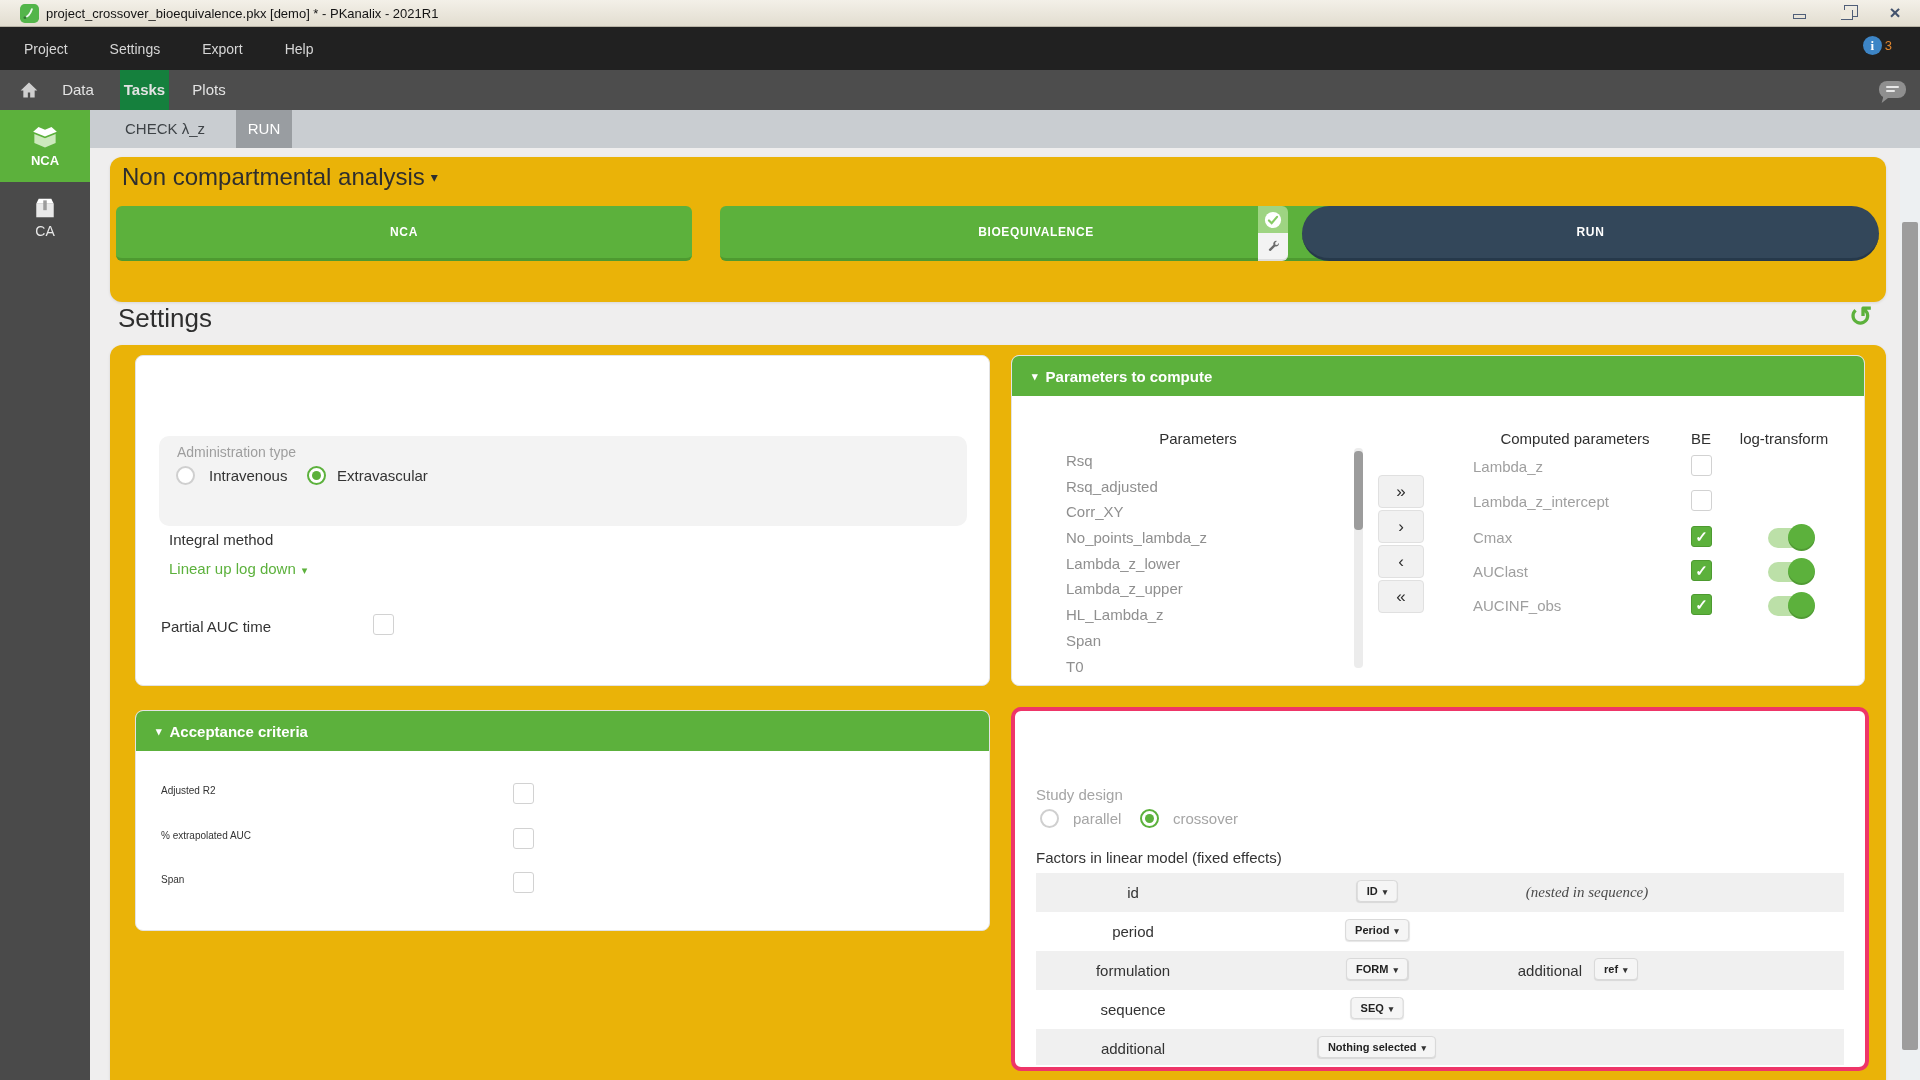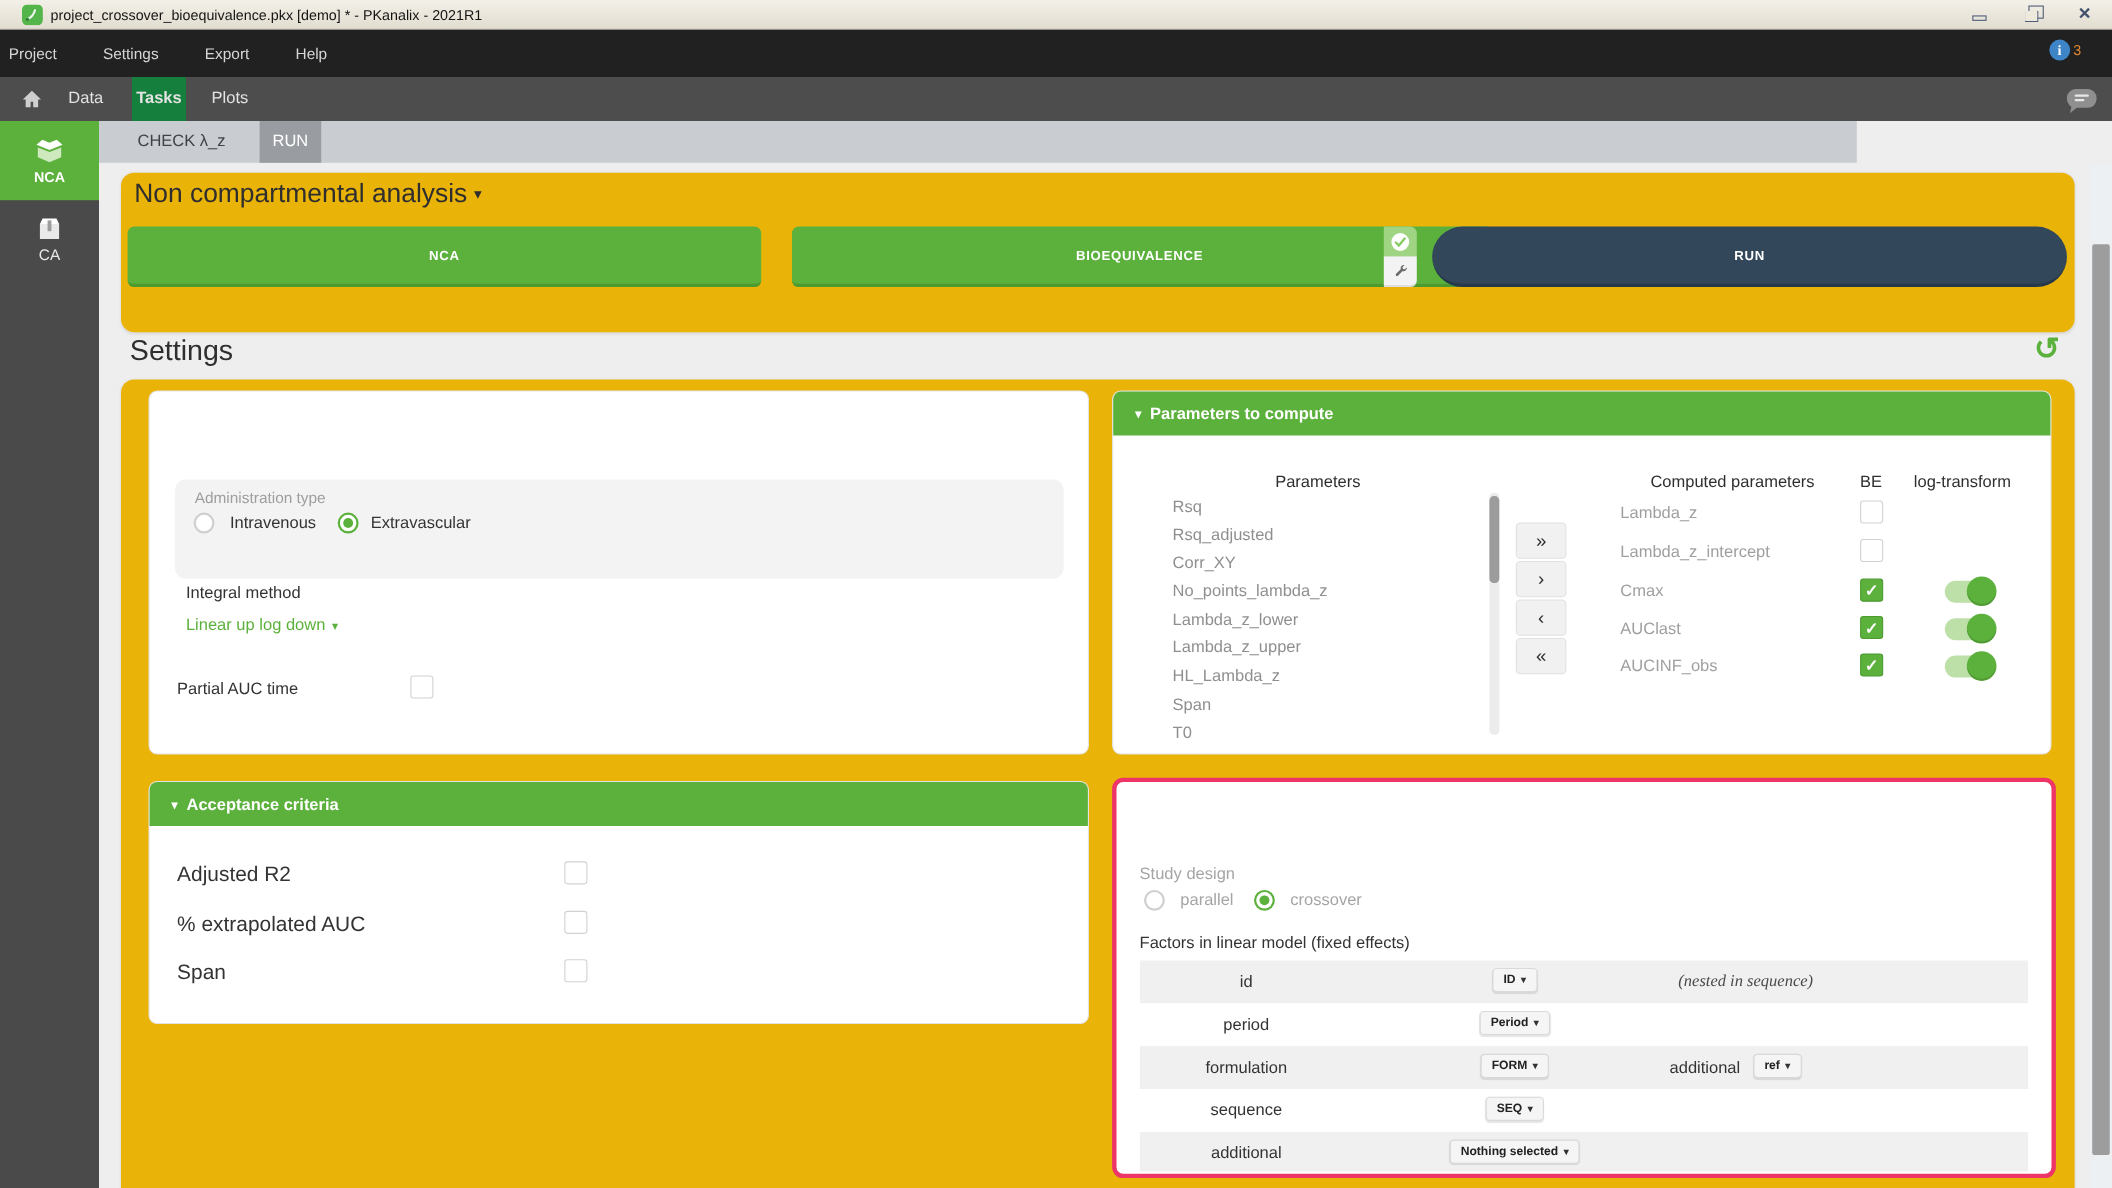--- a/index.html
+++ b/index.html
@@ -16,21 +16,21 @@
   .win-btn { width:34px; height:22px; display:flex; align-items:center; justify-content:center; cursor:default; }
   .glyph-min { width:13px; height:5px; border:1.5px solid #4f5e78; margin-top:6px; }
   .glyph-restore { position:relative; width:12px; height:10px; border:1.5px solid #4f5e78; background:#eee9dd; margin-top:4px; }
   .glyph-restore::before { content:""; position:absolute; left:2px; top:-6px; width:12px; height:10px;
     border:1.5px solid #4f5e78; }
   .glyph-restore::after { content:""; position:absolute; left:-1px; top:-1px; width:11px; height:9px; background:#eee9dd; }
   .glyph-close { font-size:19px; font-weight:bold; color:#43536e; line-height:20px; }
 
   
   #menubar { position:absolute; left:0; top:27px; width:1920px; height:43px; background:#212121;
-    display:flex; align-items:center; padding-left:8px; gap:42px; }
+    display:flex; align-items:center; padding-left:24px; gap:42px; }
   .menu-item { font-size:14px; color:#d6d6d6; cursor:default; }
   #info-badge { position:absolute; right:28px; top:9px; display:flex; align-items:center; }
   #info-badge .i-circle { width:19px; height:19px; border-radius:50%; background:#3d85c6; color:#fff;
     font-size:13px; font-weight:bold; font-family:"Liberation Serif", serif;
     display:flex; align-items:center; justify-content:center; }
   #info-badge .i-count { color:#e0862e; font-size:13px; margin-left:3px; }
 
   
   #tabbar { position:absolute; left:0; top:70px; width:1920px; height:40px; background:#4d4d4d; }
   #tabbar .tab { position:absolute; top:0; height:40px; line-height:40px; text-align:center;
@@ -50,21 +50,21 @@
   
   #sidebar { position:absolute; left:0; top:110px; width:90px; height:970px; background:#4a4a4a; }
   .side-item { width:90px; display:flex; flex-direction:column; align-items:center; justify-content:center;
     gap:3px; cursor:default; }
   #side-nca { height:72px; background:#5cb13c; }
   #side-ca { height:70px; }
   .side-item .lbl { font-size:13px; font-weight:bold; color:#fff; }
   #side-ca .lbl { color:#e8e8e8; font-weight:normal; font-size:14px; }
 
   
-  #subtabbar { position:absolute; left:90px; top:110px; width:1598px; height:38px; background:#c9cdd1; }
+  #subtabbar { position:absolute; left:90px; top:110px; width:1830px; height:38px; background:#c9cdd1; }
   .subtab { position:absolute; top:0; height:38px; line-height:38px; text-align:center; font-size:15px; cursor:default; }
   #subtab-check { left:20px; width:110px; color:#3e4347; }
   #subtab-run { left:146px; width:56px; background:#999da1; color:#fff; }
 
   
   #page-scrollbar { position:absolute; right:0; top:148px; width:20px; height:932px; background:#edf0f2; }
   #page-scrollbar .thumb { position:absolute; left:2px; top:74px; width:16px; height:828px; background:#9d9d9d; border-radius:2px; }
 
   .card { position:absolute; background:#eab308; box-shadow:0 1px 3px rgba(0,0,0,0.10); }
   #task-card { left:110px; top:157px; width:1776px; height:145px; border-radius:12px; }
@@ -128,21 +128,21 @@
   #list-scroll { position:absolute; left:342px; top:92px; width:9px; height:220px; background:#ececec; border-radius:4px; }
   #list-scroll .thumb { position:absolute; left:0; top:3px; width:9px; height:79px; background:#9c9c9c; border-radius:4px; }
   .xfer-btn { position:absolute; left:366px; width:46px; height:33px; background:#f1f1f1; border:1px solid #e0e0e0;
     border-radius:4px; font-size:17px; color:#2f2f2f; display:flex; align-items:center; justify-content:center; cursor:pointer; }
   .comp-row { position:absolute; left:0; width:854px; height:28px; }
   .comp-row .nm { position:absolute; left:461px; top:4px; font-size:15px; color:#9f9f9f; }
   .comp-row .cb { left:679px; top:1px; }
   .comp-row .toggle { left:756px; top:3px; }
 
   
-  .accept-label { position:absolute; left:25px; font-size:19px; color:#333; }
+  .accept-label { position:absolute; left:25px; font-size:10px; color:#333; }
 
   
   #be-table { position:absolute; left:21px; top:162px; width:808px; height:192px; overflow:hidden; }
   .be-row { position:relative; width:808px; height:39px; }
   .be-row.alt { background:#f0f0f0; }
   .be-row .rlabel { position:absolute; left:0; top:0; width:194px; height:39px; line-height:39px;
     text-align:center; font-size:15px; color:#333; }
   .dd-btn { position:absolute; top:7px; background:#f5f5f5; border:1px solid #d9d9d9; border-radius:4px;
     padding:4px 9px; font-size:11px; font-weight:bold; color:#222; box-shadow:0 1px 1px rgba(0,0,0,0.10);
     cursor:pointer; white-space:nowrap; }

